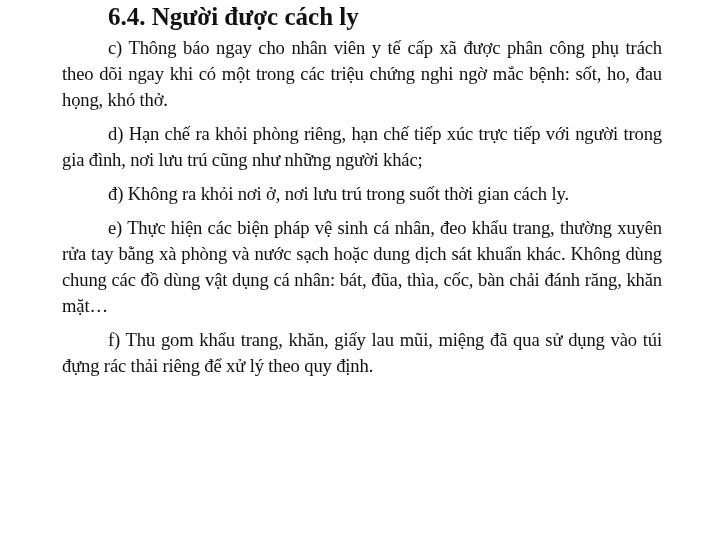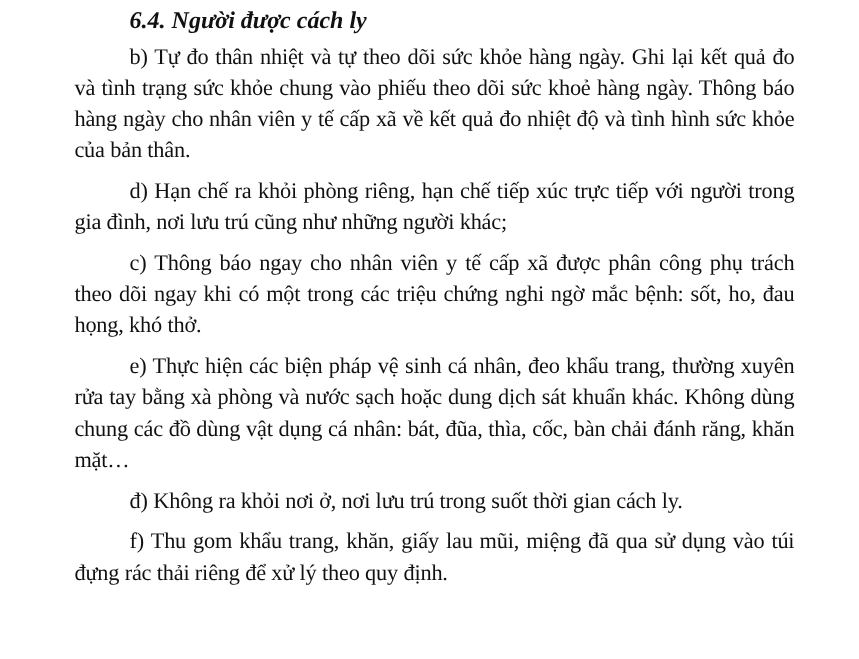--- a/index.html
+++ b/index.html
@@ -16,40 +16,38 @@
       color: #111111;
     }
     .page {
       position: absolute;
       left: 62px;
       top: 4px;
       width: 600px;
     }
     .heading {
       font-weight: bold;
-      font-style: italic;
-      font-size: 20px;
+      font-size: 25px;
       line-height: 26px;
       margin: 0 0 5px 0;
       padding-left: 46px;
     }
     .para {
       font-size: 18.6px;
       line-height: 26px;
       text-align: justify;
       text-indent: 46px;
       margin: 0 0 8px 0;
       letter-spacing: -0.15px;
     }
   </style>
 </head>
 <body>
 
 <div class="page">
   <div class="heading">6.4. Người được cách ly</div>
-  <p class="para">b) Tự đo thân nhiệt và tự theo dõi sức khỏe hàng ngày. Ghi lại kết quả đo và tình trạng sức khỏe chung vào phiếu theo dõi sức khoẻ hàng ngày. Thông báo hàng ngày cho nhân viên y tế cấp xã về kết quả đo nhiệt độ và tình hình sức khỏe của bản thân.</p>
+  <p class="para">c) Thông báo ngay cho nhân viên y tế cấp xã được phân công phụ trách theo dõi ngay khi có một trong các triệu chứng nghi ngờ mắc bệnh: sốt, ho, đau họng, khó thở.</p>
   <p class="para">d) Hạn chế ra khỏi phòng riêng, hạn chế tiếp xúc trực tiếp với người trong gia đình, nơi lưu trú cũng như những người khác;</p>
-  <p class="para">c) Thông báo ngay cho nhân viên y tế cấp xã được phân công phụ trách theo dõi ngay khi có một trong các triệu chứng nghi ngờ mắc bệnh: sốt, ho, đau họng, khó thở.</p>
+  <p class="para">đ) Không ra khỏi nơi ở, nơi lưu trú trong suốt thời gian cách ly.</p>
   <p class="para">e) Thực hiện các biện pháp vệ sinh cá nhân, đeo khẩu trang, thường xuyên rửa tay bằng xà phòng và nước sạch hoặc dung dịch sát khuẩn khác. Không dùng chung các đồ dùng vật dụng cá nhân: bát, đũa, thìa, cốc, bàn chải đánh răng, khăn mặt…</p>
-  <p class="para">đ) Không ra khỏi nơi ở, nơi lưu trú trong suốt thời gian cách ly.</p>
   <p class="para">f) Thu gom khẩu trang, khăn, giấy lau mũi, miệng đã qua sử dụng vào túi đựng rác thải riêng để xử lý theo quy định.</p>
 
 </div>
 
 </body></html>

